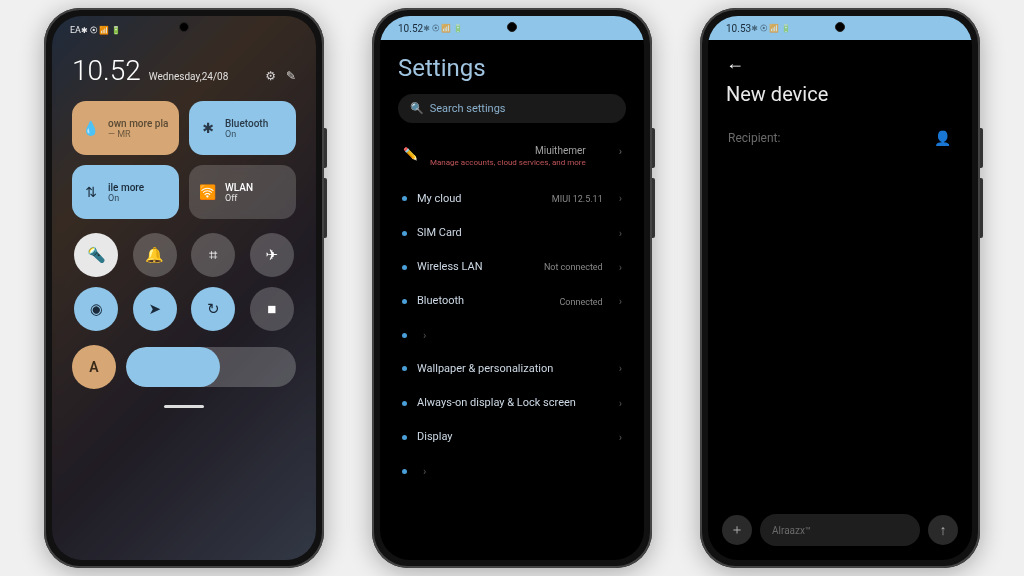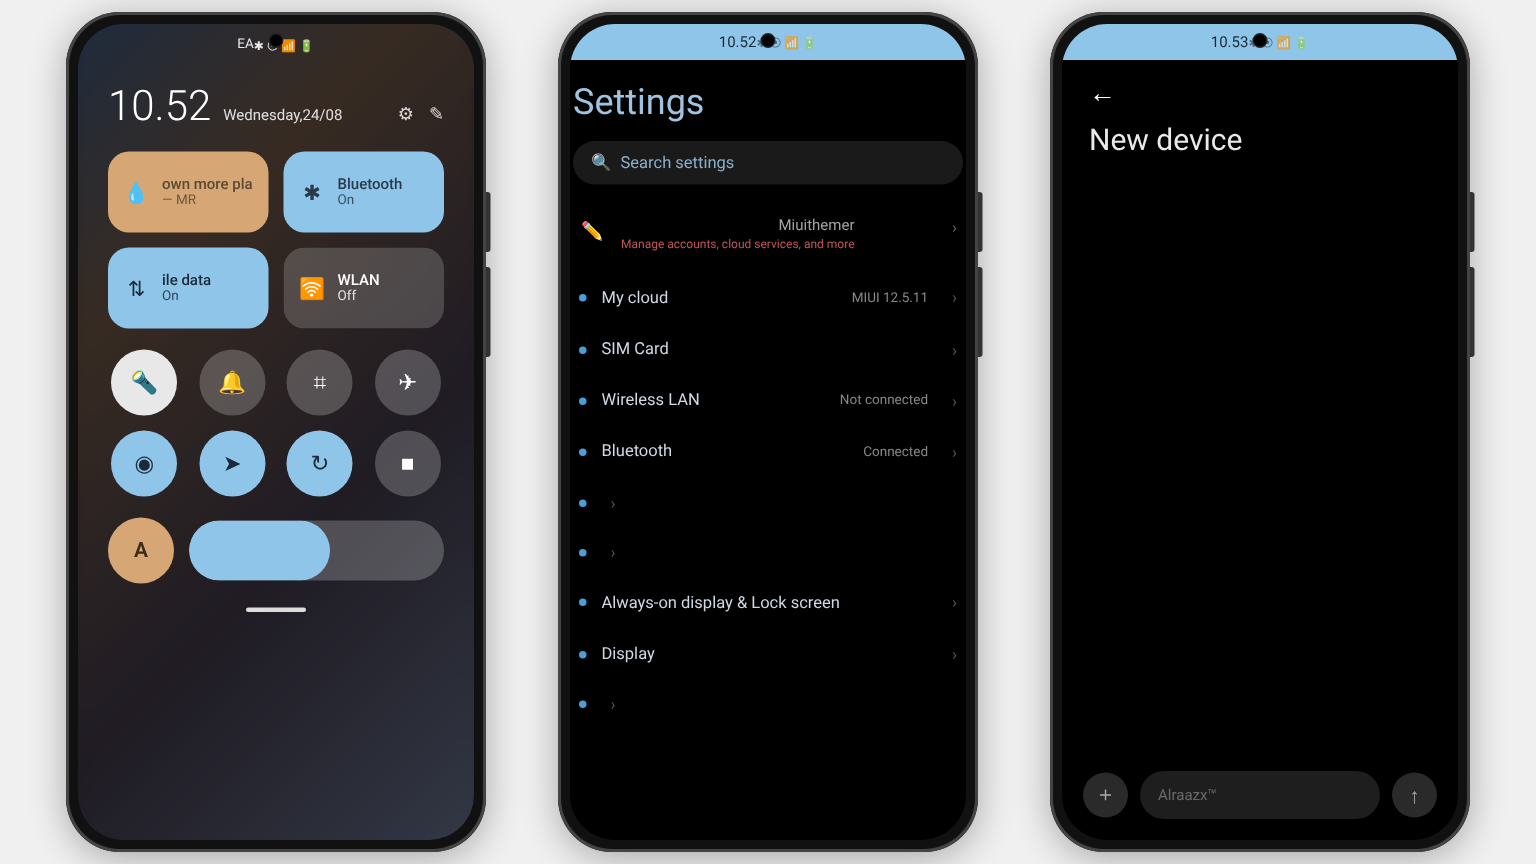--- a/index.html
+++ b/index.html
@@ -79,21 +79,21 @@
     filter: blur(12px);
     transform: scale(1.2);
   }
   .cc-overlay { position: absolute; inset: 0; background: rgba(0,0,0,0.25); }
 
   .status-bar {
     position: relative;
     height: 28px;
     display: flex;
     align-items: center;
-    justify-content: center;
+    justify-content: flex-start;
     padding: 0 18px;
     font-size: 9px;
     color: rgba(255,255,255,0.9);
     z-index: 10;
   }
   .status-right { display: flex; gap: 3px; align-items: center; font-size: 8px; }
 
   .cc-content { position: relative; padding: 10px 20px; z-index: 5; }
 
   .cc-time-row {
@@ -183,21 +183,21 @@
 
   
   .status-bar.light {
     background: #8ec5e8;
     color: #1a2a3a;
     height: 24px;
     font-size: 10px;
   }
   .status-bar.light .status-right { color: #1a2a3a99; }
 
-  .settings-body { padding: 14px 2px; color: #fff; }
+  .settings-body { padding: 14px 18px; color: #fff; }
   .settings-title { font-size: 24px; color: #a0c4e0; font-weight: 400; margin-bottom: 12px; }
 
   .search-box {
     background: #1a1a1a;
     border-radius: 18px;
     padding: 8px 12px;
     font-size: 11px;
     color: #8ab0cc;
     margin-bottom: 14px;
     display: flex; align-items: center; gap: 6px;
@@ -320,21 +320,21 @@
         <div class="tile blue">
           <span class="ticon">✱</span>
           <div>
             <span class="tmain">Bluetooth</span>
             <span class="tlabel">On</span>
           </div>
         </div>
         <div class="tile blue blue-dark">
           <span class="ticon">⇅</span>
           <div>
-            <span class="tmain">ile data</span>
+            <span class="tmain">ile more</span>
             <span class="tlabel">On</span>
           </div>
         </div>
         <div class="tile glass">
           <span class="ticon">🛜</span>
           <div>
             <span class="tmain">WLAN</span>
             <span class="tlabel">Off</span>
           </div>
         </div>
@@ -412,20 +412,21 @@
             <span class="label">Bluetooth</span>
             <span class="value">Connected</span>
             <span class="chev">›</span>
           </div>
           <div class="srow">
             <span class="bullet"></span>
             <span class="chev">›</span>
           </div>
           <div class="srow">
             <span class="bullet"></span>
+            <span class="label">Wallpaper &amp; personalization</span>
             <span class="chev">›</span>
           </div>
           <div class="srow">
             <span class="bullet"></span>
             <span class="label">Always-on display &amp; Lock screen</span>
             <span class="chev">›</span>
           </div>
           <div class="srow">
             <span class="bullet"></span>
             <span class="label">Display</span>
@@ -448,20 +449,24 @@
       <div class="status-bar light">
         <span>10.53</span>
         <span class="status-right">✱ ⦿ 📶 🔋</span>
       </div>
 
       <div class="msg-header">
         <div class="back-arrow">←</div>
         <div class="msg-title">New device</div>
       </div>
 
+      <div class="recipient-row">
+        <span>Recipient:</span>
+        <span class="contact-icon">👤</span>
+      </div>
 
       <div class="msg-spacer"></div>
 
       <div class="compose-row">
         <div class="compose-btn">＋</div>
         <div class="compose-input">
           <span>Alraazx™</span>
         </div>
         <div class="compose-btn">↑</div>
       </div>

